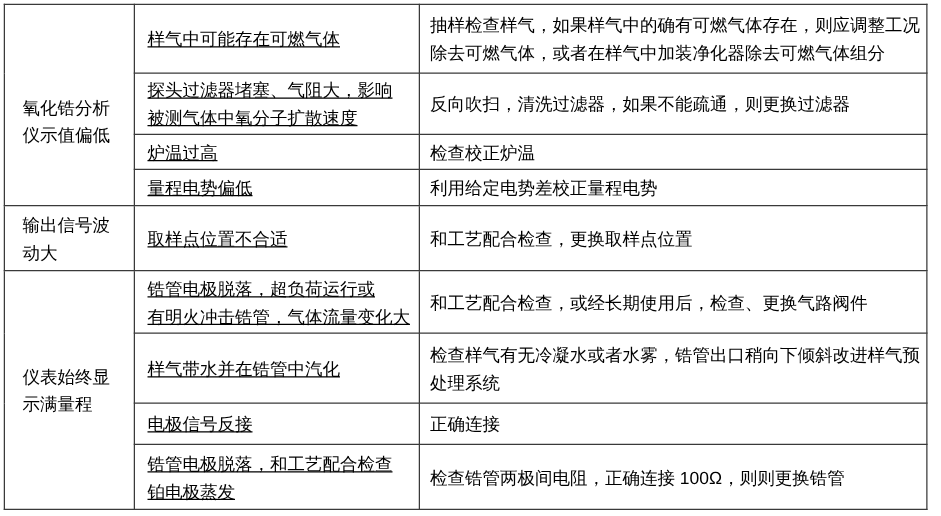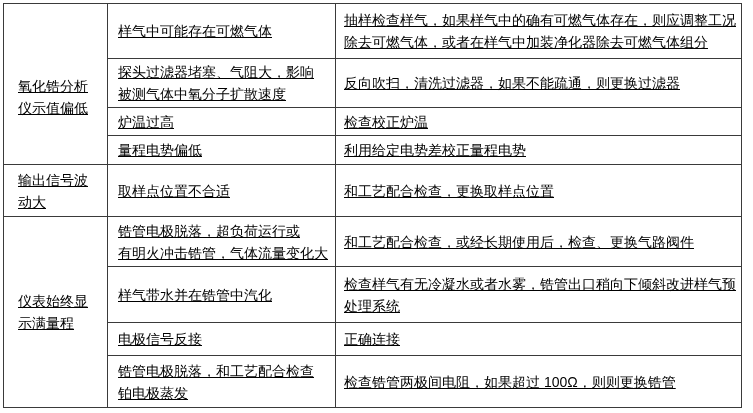--- a/index.html
+++ b/index.html
@@ -28,23 +28,23 @@
   }
   table.fault-table td {
     border: 1px solid #3a3a3a;
     font-size: 14px;
     line-height: 22px;
     vertical-align: middle;
     white-space: pre-line;
     overflow: hidden;
     box-sizing: border-box;
   }
-  td.fault-col   { padding: 2px 16px 2px 14px; text-decoration: underline; }
+  td.fault-col   { padding: 2px 16px 2px 14px; }
   td.cause-col   { padding: 2px 4px 2px 10px; text-decoration: underline; }
-  td.remedy-col  { padding: 2px 4px 2px 8px; text-decoration: underline;  }
+  td.remedy-col  { padding: 2px 4px 2px 8px;  }
   td.fault-top   { vertical-align: top; padding-top: 27px; }
   
   tr.r1 { height: 55px; }
   tr.r2 { height: 47px; }
   tr.r3 { height: 28px; }
   tr.r4 { height: 29px; }
   tr.r5 { height: 52px; }
   tr.r6 { height: 50px; }
   tr.r7 { height: 56px; }
   tr.r8 { height: 33px; }
@@ -99,17 +99,17 @@
         <td class="remedy-col">检查样气有无冷凝水或者水雾，锆管出口稍向下倾斜改进样气预
 处理系统</td>
       </tr>
       <tr class="r8">
         <td class="cause-col">电极信号反接</td>
         <td class="remedy-col">正确连接</td>
       </tr>
       <tr class="r9">
         <td class="cause-col">锆管电极脱落，和工艺配合检查
 铂电极蒸发</td>
-        <td class="remedy-col">检查锆管两极间电阻，如果超过 100Ω，则则更换锆管</td>
+        <td class="remedy-col">检查锆管两极间电阻，正确连接 100Ω，则则更换锆管</td>
       </tr>
     </tbody>
   </table>
 </div>
 
 </body></html>

